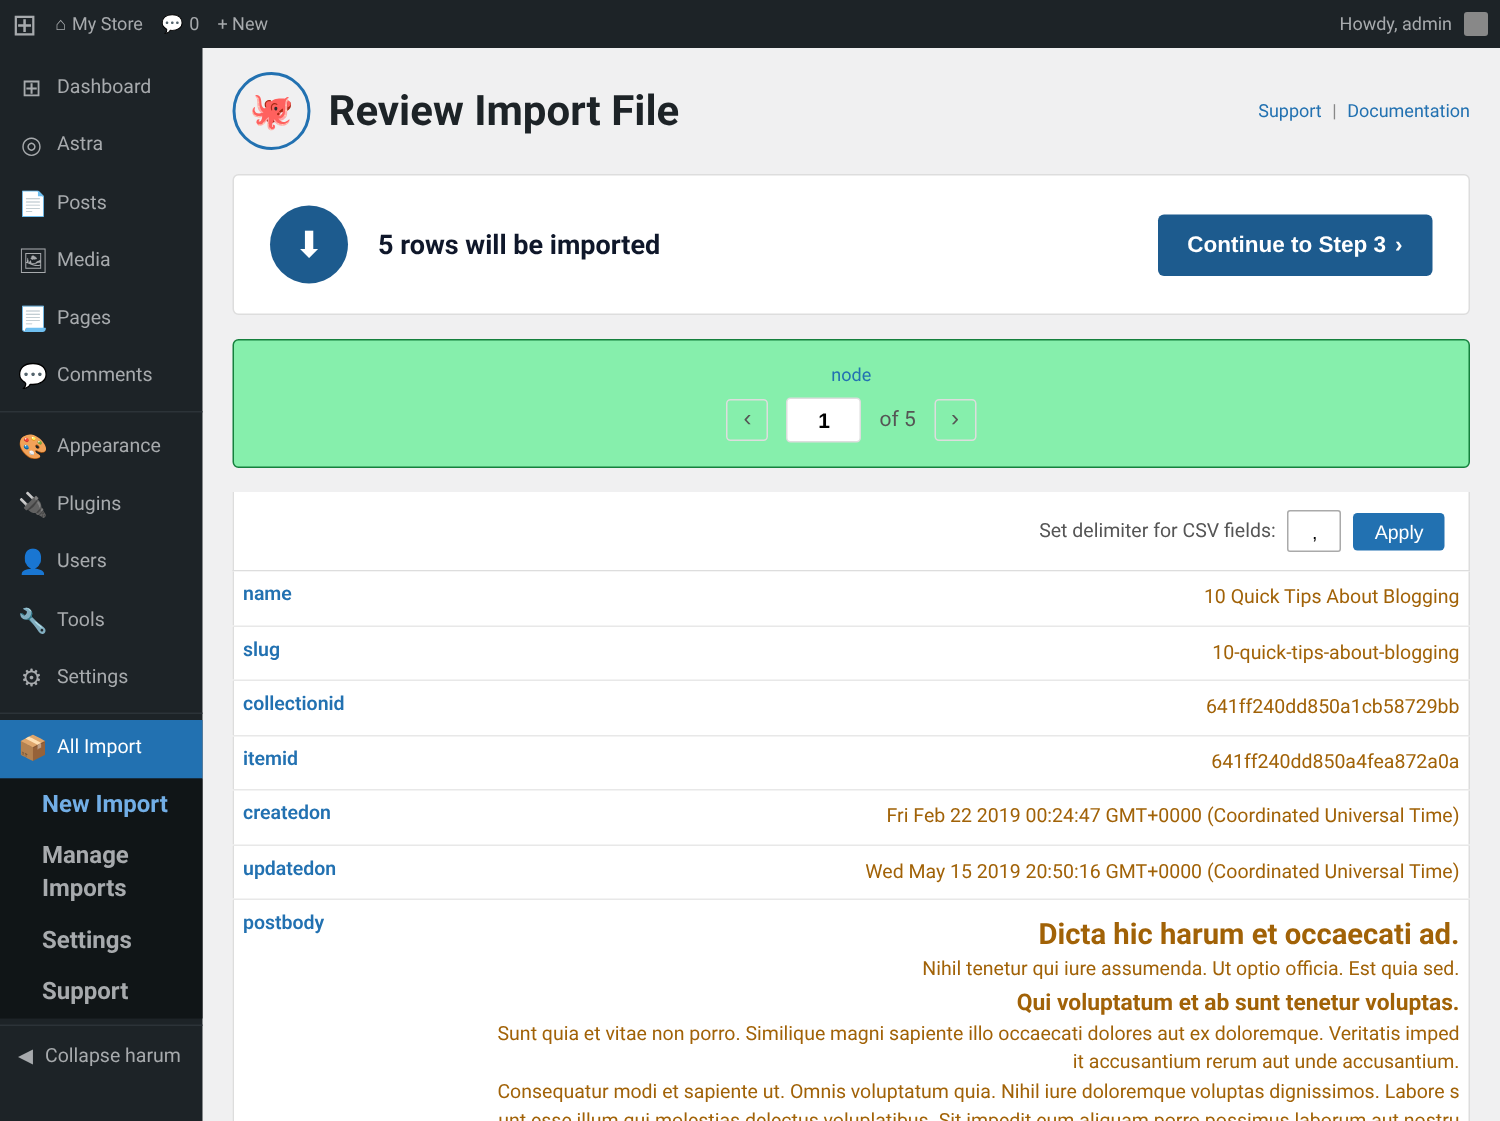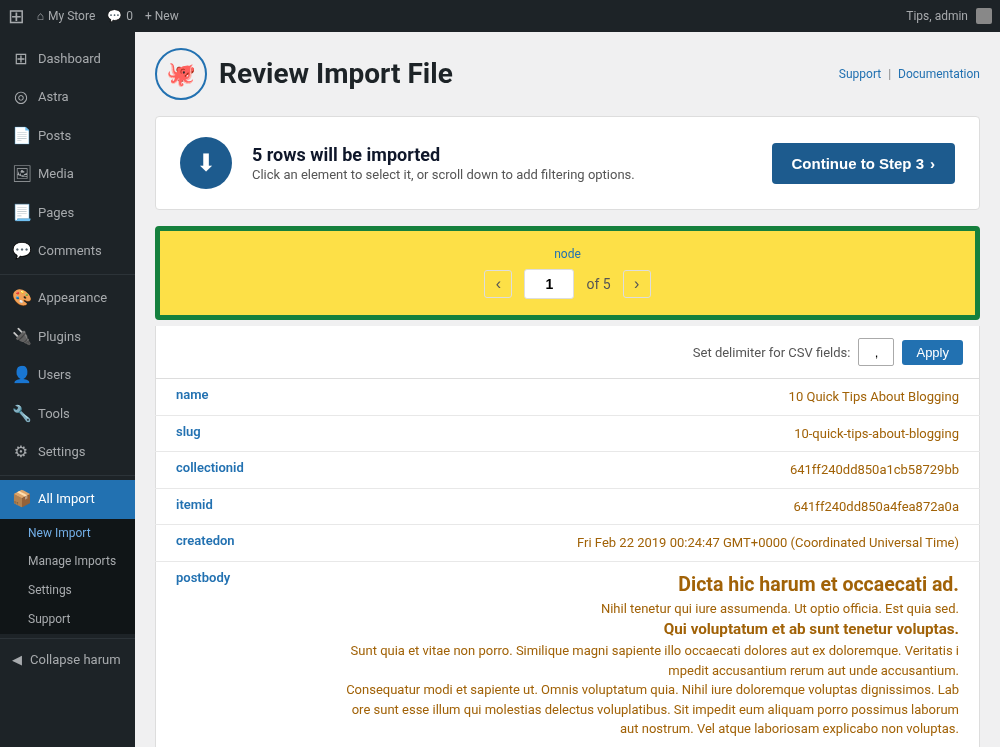--- a/index.html
+++ b/index.html
@@ -45,21 +45,21 @@
       color: #a7aaad;
       cursor: pointer;
       font-size: 13px;
       line-height: 1.4;
     }
     .menu-item.active { background: #2271b1; color: #fff; }
     .menu-item .icon { font-size: 16px; width: 18px; text-align: center; flex-shrink: 0; }
     .menu-separator { height: 1px; background: #2c3338; margin: 4px 0; }
 
     .submenu { background: #101517; }
-    .submenu .menu-item { padding: 6px 12px 6px 28px; font-size: 12px; color: #a7aaad; }
+    .submenu .menu-item { padding: 6px 12px 6px 28px; font-size: 16px; color: #a7aaad; font-weight: bold; }
     .submenu .menu-item.active-sub { color: #72aee6; }
 
     .collapse-menu {
       display: flex; align-items: center; gap: 8px;
       padding: 8px 12px; color: #a7aaad; cursor: pointer; font-size: 13px;
       margin-top: auto;
     }
 
     
     #wpcontent {
@@ -120,25 +120,25 @@
       font-size: 15px;
       font-weight: 600;
       border-radius: 4px;
       cursor: pointer;
       display: flex; align-items: center; gap: 6px;
       flex-shrink: 0;
     }
 
     
     .node-nav {
-      background: #fde047;
-      border: 5px solid #15803d;
+      background: #86efac;
+      border: 1px solid #15803d;
       border-radius: 4px;
       padding: 16px;
-      margin-bottom: 6px;
+      margin-bottom: 16px;
     }
     .node-label { text-align: center; color: #2271b1; font-size: 12px; margin-bottom: 8px; }
     .node-controls {
       display: flex;
       align-items: center;
       justify-content: center;
       gap: 12px;
     }
     .nav-arrow {
       width: 28px; height: 28px;
@@ -183,21 +183,21 @@
     
     .data-table {
       width: 100%;
       border-collapse: collapse;
       background: #fff;
       border: 1px solid #ddd;
       border-top: none;
     }
     .data-table tr { border-bottom: 1px solid #e8e8e8; }
     .data-table tr:last-child { border-bottom: none; }
-    .data-table td { padding: 8px 20px; font-size: 13px; vertical-align: top; }
+    .data-table td { padding: 8px 6px; font-size: 13px; vertical-align: top; }
     .data-table td:first-child {
       width: 170px;
       color: #2271b1;
       font-weight: 600;
       white-space: nowrap;
     }
     .data-table td:last-child { color: #a16207; word-break: break-all; line-height: 1.5; text-align: right; }
   </style>
 </head>
 <body>
@@ -211,21 +211,21 @@
     </span>
     <span class="bar-comments">
       <span>💬</span>
       <span>0</span>
     </span>
     <span class="bar-new">
       <span>+ New</span>
     </span>
   </div>
   <div class="bar-right">
-    <span class="howdy">Tips, admin</span>
+    <span class="howdy">Howdy, admin</span>
     <span class="admin-avatar"></span>
   </div>
 </div>
 
 <div id="wpwrap">
 
   <div id="adminmenu">
     <div class="menu-item">
       <span class="icon">⊞</span>
       <span>Dashboard</span>
@@ -314,21 +314,20 @@
         <a href="#">Documentation</a>
       </div>
     </div>
 
     <div class="info-banner">
       <div class="info-icon-circle">
         <span>⬇</span>
       </div>
       <div class="info-text">
         <div class="info-headline">5 rows will be imported</div>
-        <div class="info-sub">Click an element to select it, or scroll down to add filtering options.</div>
       </div>
       <button class="btn-continue">
         <span>Continue to Step 3</span>
         <span>›</span>
       </button>
     </div>
 
     <div class="node-nav">
       <div class="node-label">node</div>
       <div class="node-controls">
@@ -365,20 +364,24 @@
   </tr>
           <tr>
     <td>itemid</td>
     <td>641ff240dd850a4fea872a0a</td>
   </tr>
           <tr>
     <td>createdon</td>
     <td>Fri Feb 22 2019 00:24:47 GMT+0000 (Coordinated Universal Time)</td>
   </tr>
           <tr>
+    <td>updatedon</td>
+    <td>Wed May 15 2019 20:50:16 GMT+0000 (Coordinated Universal Time)</td>
+  </tr>
+          <tr>
     <td>postbody</td>
     <td>
               <h2>Dicta hic harum et occaecati ad.</h2>
               <p>Nihil tenetur qui iure assumenda. Ut optio officia. Est quia sed.</p>
               <h3>Qui voluptatum et ab sunt tenetur voluptas.</h3>
               <blockquote>Sunt quia et vitae non porro. Similique magni sapiente illo occaecati dolores aut ex doloremque. Veritatis impedit accusantium rerum aut unde accusantium.</blockquote>
               <p>Consequatur modi et sapiente ut. Omnis voluptatum quia. Nihil iure doloremque voluptas dignissimos. Labore sunt esse illum qui molestias delectus voluplatibus. Sit impedit eum aliquam porro possimus laborum aut nostrum. Vel atque laboriosam explicabo non voluptas.</p>
             </td>
   </tr>
         </tbody>

